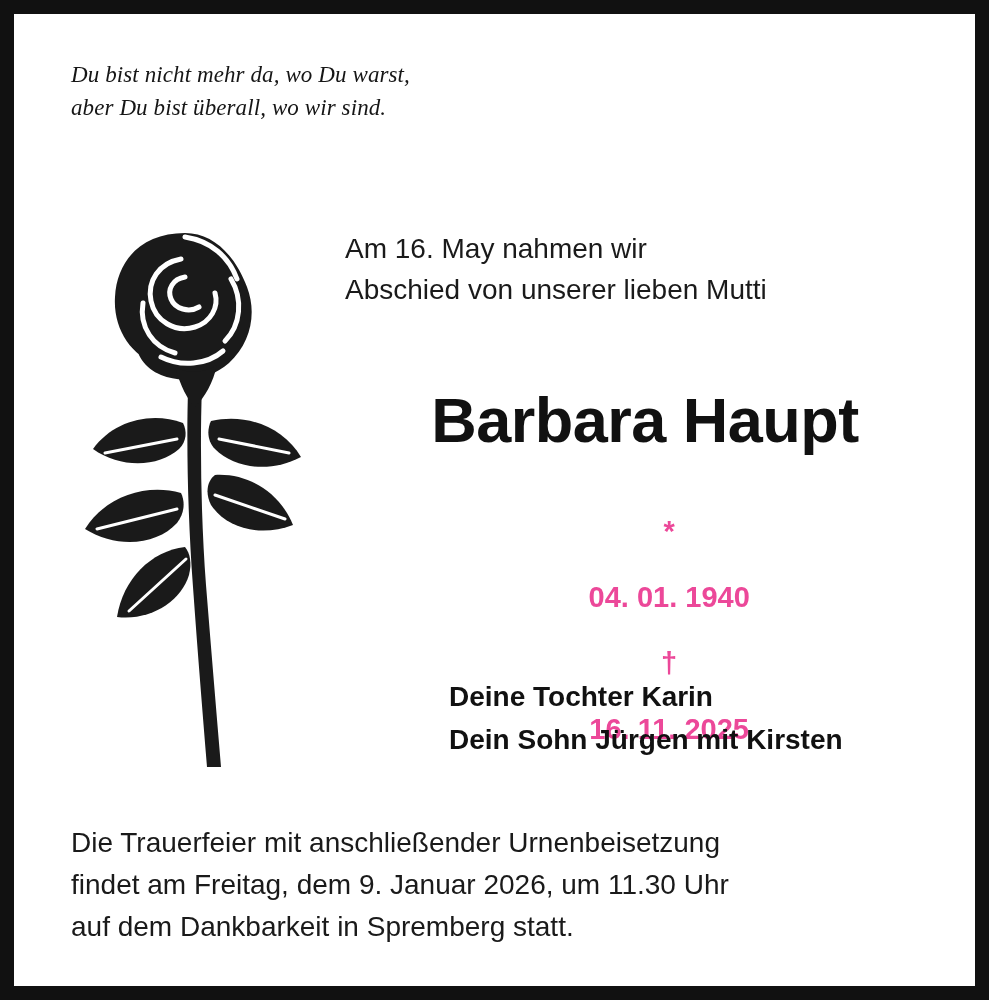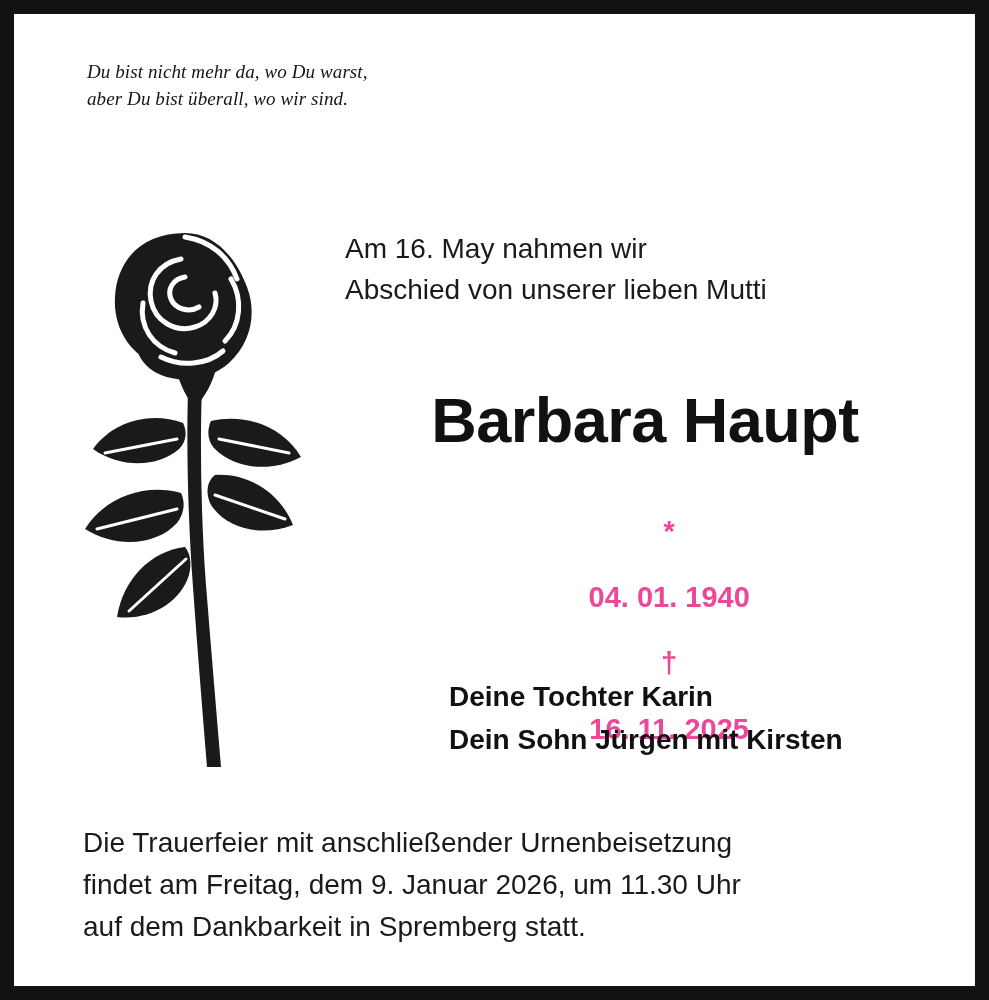--- a/index.html
+++ b/index.html
@@ -34,25 +34,24 @@
     border: 3px solid #ffffff;
   }
 
   
   .verse {
     position: absolute;
     left: 54px;
     top: 42px;
     font-family: "Liberation Serif", serif;
     font-style: italic;
-    font-size: 19px;
+    font-size: 23px;
     line-height: 1.42;
     color: #161616;
     letter-spacing: 0.1px;
-    margin-left: 16px;
   }
   .verse .line {
     white-space: pre;
   }
 
   
   .rose {
     position: absolute;
     left: 18px;
     top: 190px;
@@ -125,21 +124,21 @@
   
   .footer {
     position: absolute;
     left: 54px;
     top: 805px;
     width: 890px;
     font-size: 28px;
     line-height: 1.5;
     color: #1a1a1a;
   }
-  .footer .line { white-space: pre; margin-left: 12px; }
+  .footer .line { white-space: pre; }
 </style>
 </head>
 <body>
 
 <div class="obituary">
   <div class="inner">
 
     <div class="verse">
       <div class="line">Du bist nicht mehr da, wo Du warst,</div>
       <div class="line">aber Du bist überall, wo wir sind.</div>

